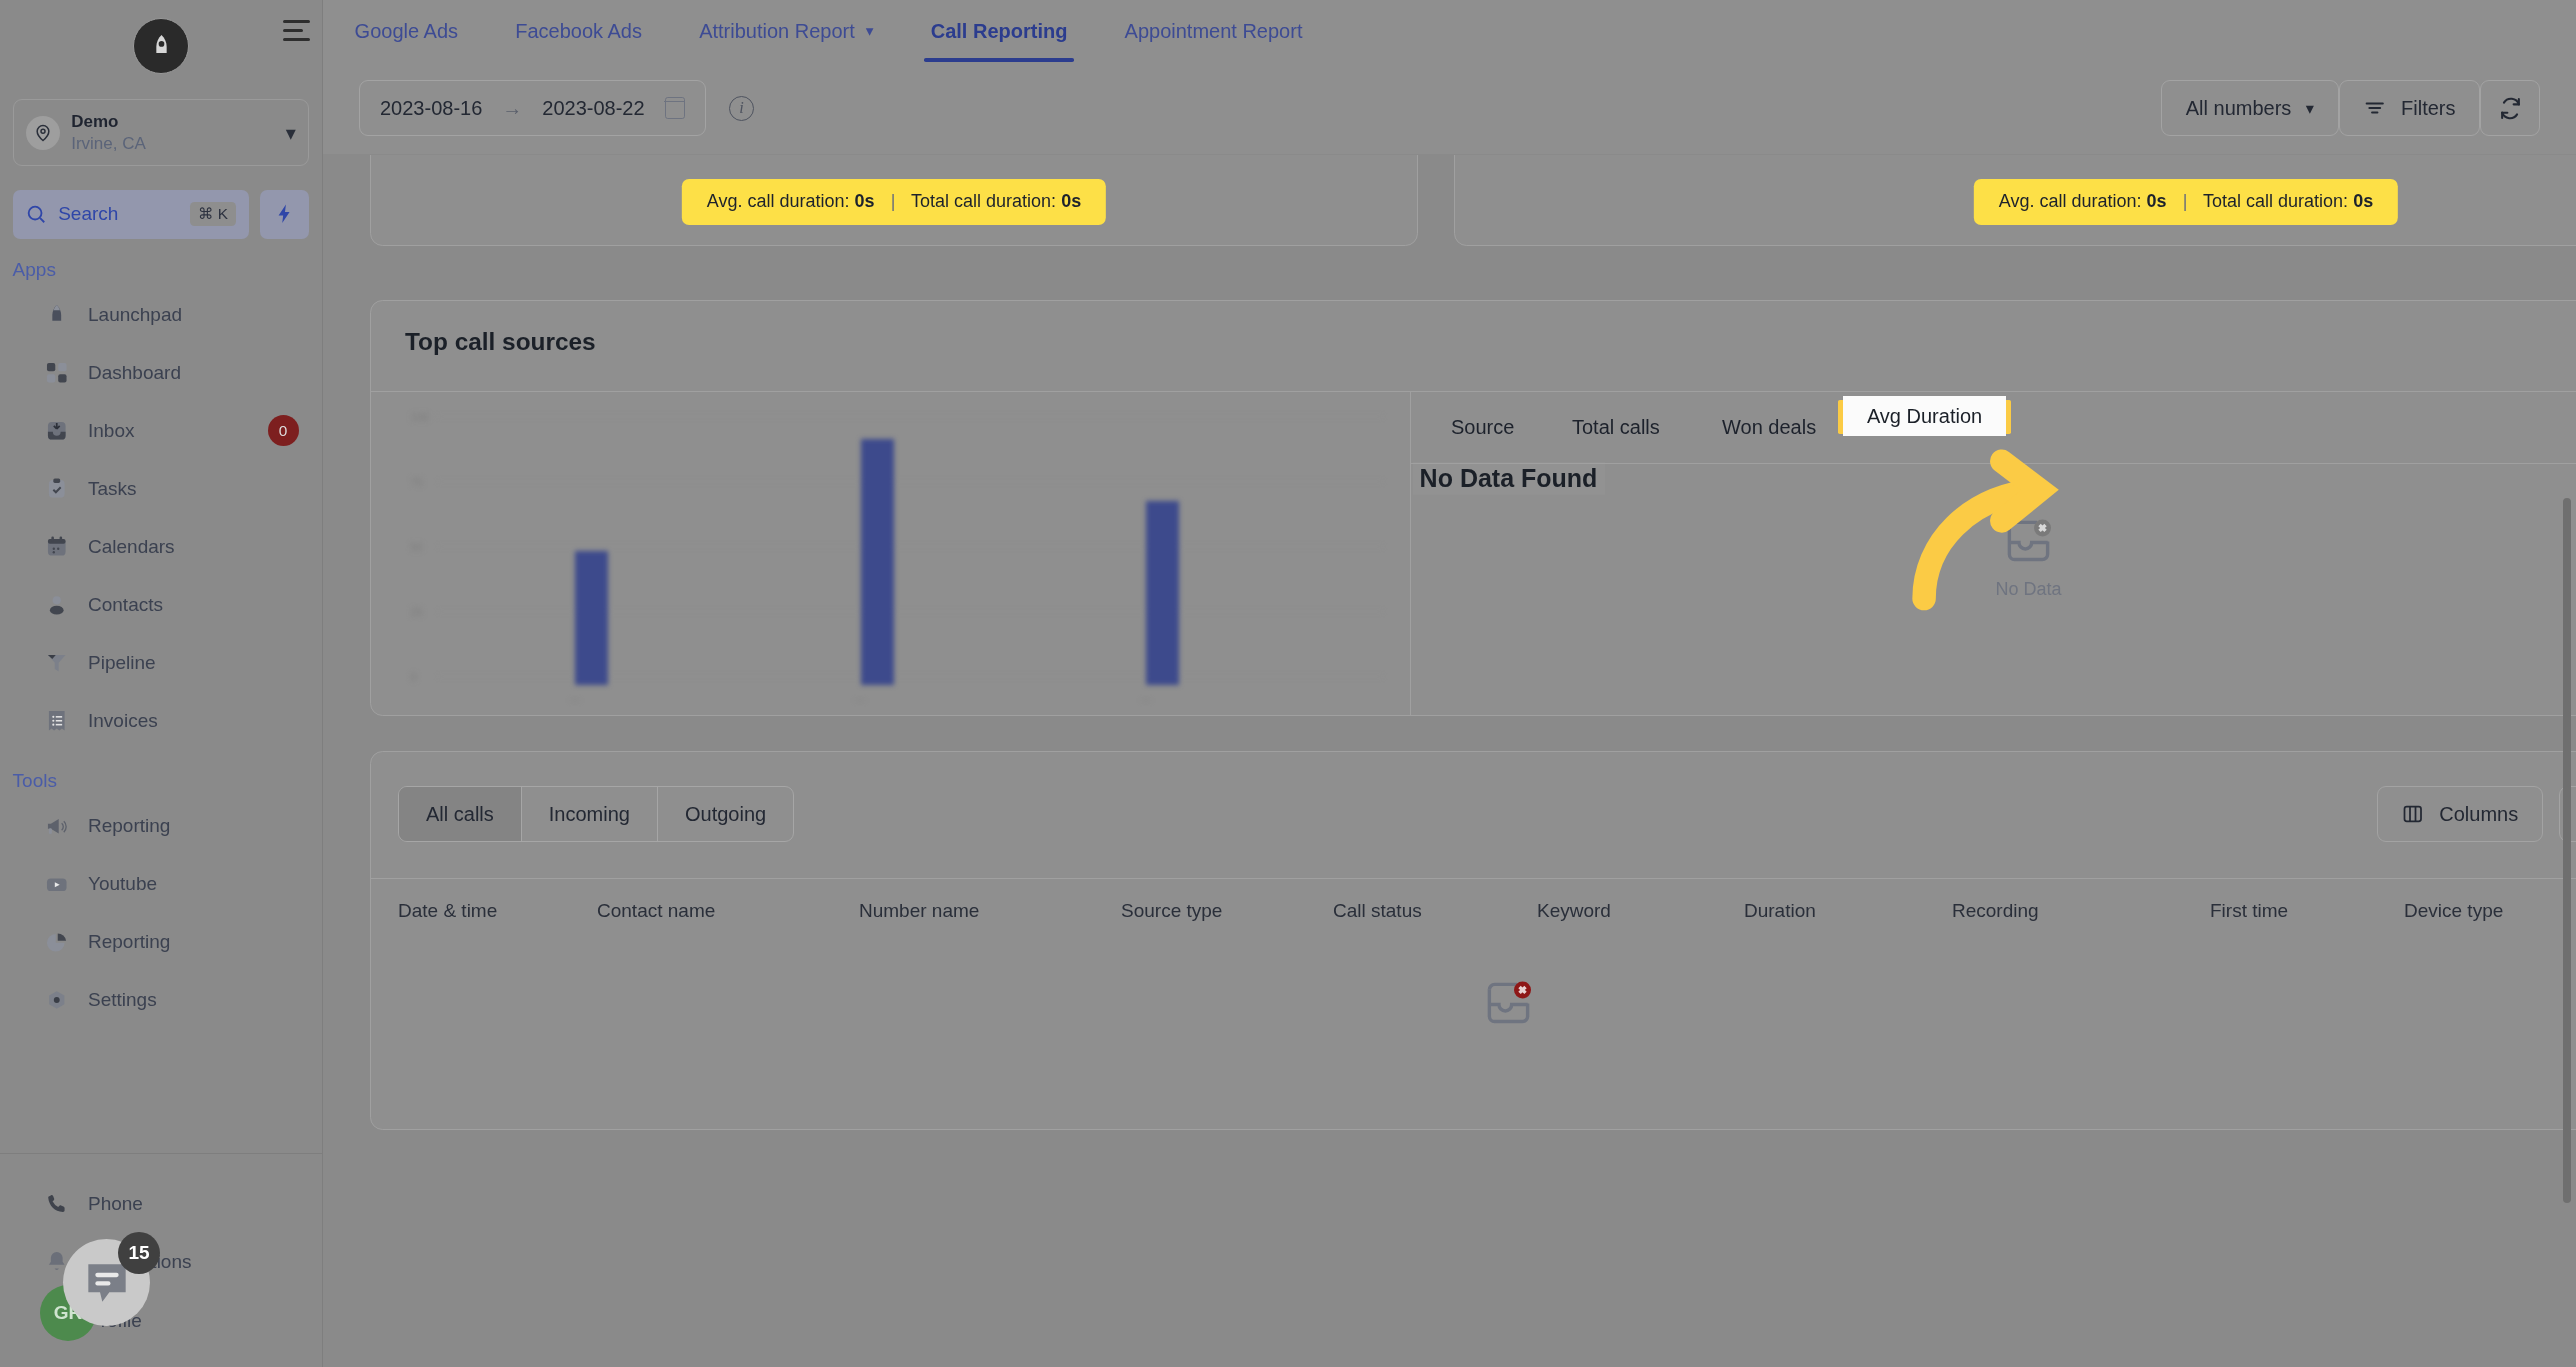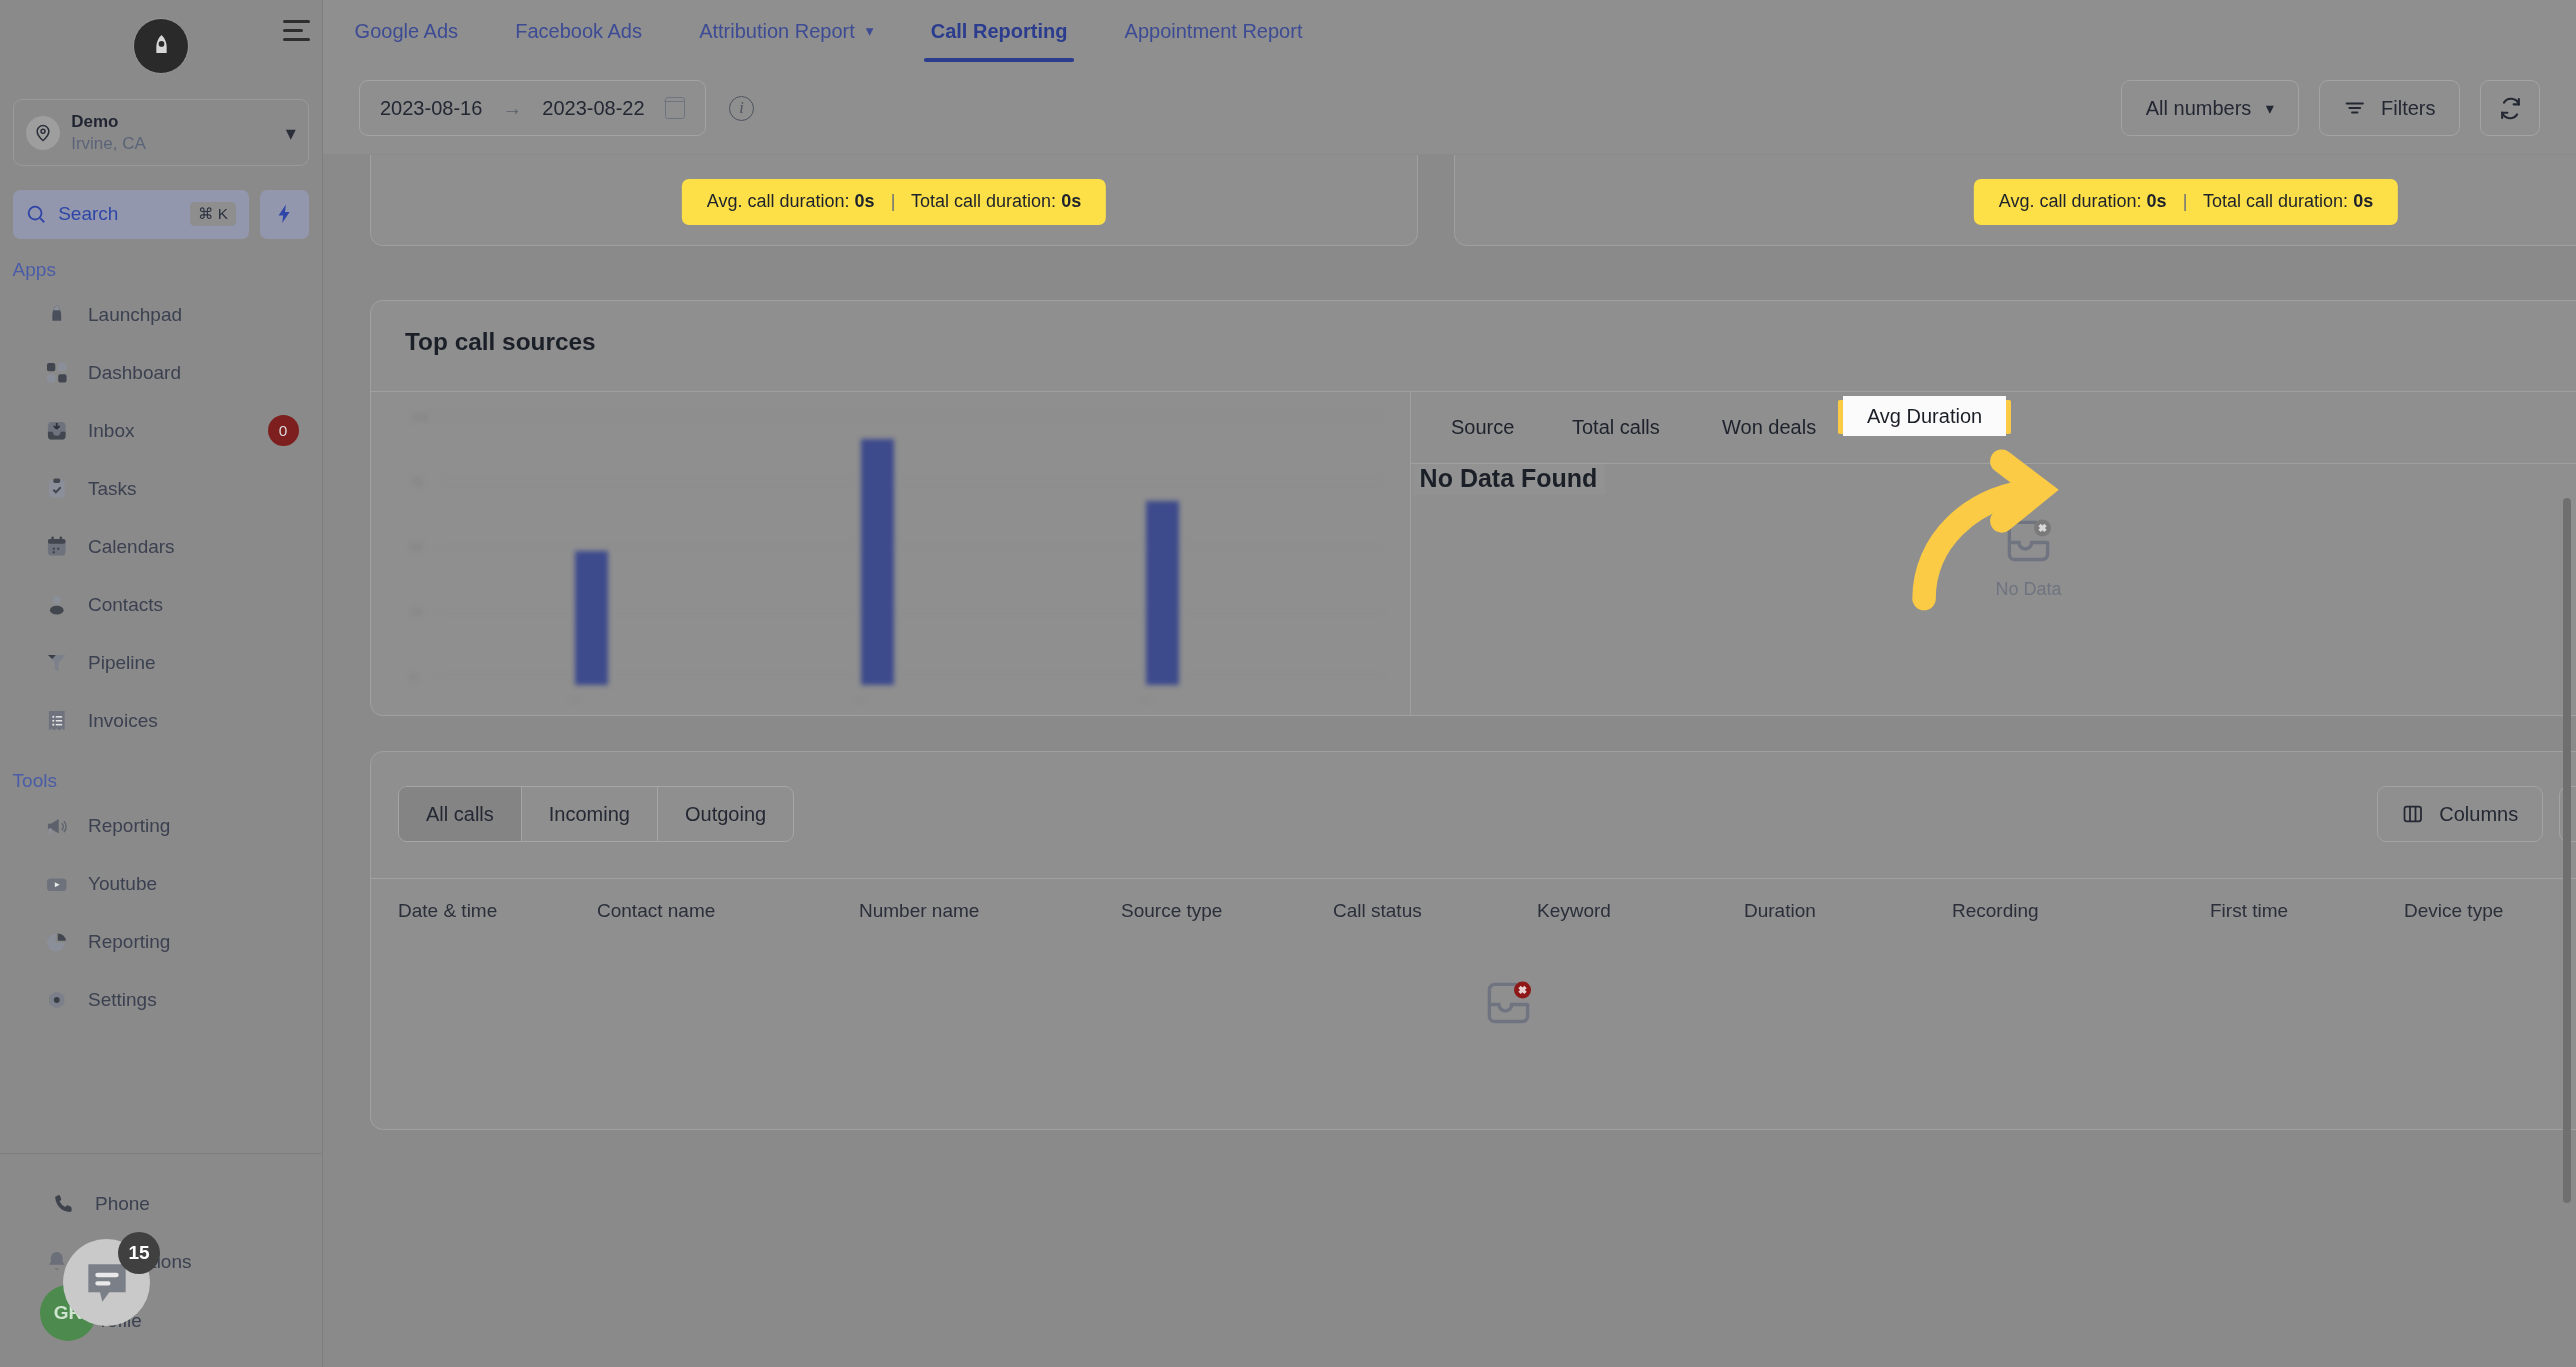--- a/index.html
+++ b/index.html
@@ -121,21 +121,21 @@
     font-size: 20px; color: #232833;
   }
   .arrow-glyph { color: #5a5f6b; font-size: 20px; }
   .cal-icon { width: 20px; height: 22px; border: 1.8px solid #6e7380; border-radius: 2.7px; position:relative; }
   .cal-icon::before{content:"";position:absolute;left:-1.8px;right:-1.8px;top:2.7px;height:1.8px;background:#6e7380;}
   .info-icon {
     width: 25px; height: 25px; border-radius: 50%; border: 1.8px solid #4e535f;
     color: #4e535f; font-size: 16.3px; display:flex; align-items:center; justify-content:center;
     margin-left: 23.5px; font-family: "Liberation Serif", serif; font-style: italic;
   }
-  .toolbar-right { margin-left: auto; display: flex; align-items: flex-end; gap: 20px; }
+  .toolbar-right { margin-left: auto; display: flex; align-items: flex-end; }
   .pill {
     height: 56px; border: 0.9px solid #a3a3a3; border-radius: 9px;
     display: flex; align-items: center; gap: 14.5px; padding: 0 23.5px;
     font-size: 20px; color: #232833;
   }
   .icon-pill {
     width: 60px; height: 56px; border: 0.9px solid #a3a3a3; border-radius: 9px;
     display: flex; align-items: center; justify-content: center;
   }
 
@@ -410,21 +410,21 @@
         <svg width="23.5" height="23.5" viewBox="0 0 24 24">
           <path d="M12 2.2l7.8 4.5v9L12 20.2 4.2 15.7v-9z" fill="#7c808a"></path>
           <circle cx="12" cy="11.2" r="3" fill="#3a3e47"></circle>
         </svg>
       </span>
       <span class="nav-label">Settings</span>
     </div>
 
     <div class="side-divider" style="top:1153px;"></div>
 
-    <div class="nav-item" style="position:absolute; top:1175px; left:7px; right:0;">
+    <div class="nav-item" style="position:absolute; top:1175px; left:0; right:0;">
       <span class="nav-icon">
         <svg width="23.5" height="23.5" viewBox="0 0 24 24" fill="#3f434c">
           <path d="M6.6 3c.8 0 1.4.5 1.7 1.2l1 2.4c.3.7.1 1.5-.5 2l-1.1.9a12 12 0 0 0 5.8 5.8l.9-1.1c.5-.6 1.3-.8 2-.5l2.4 1c.7.3 1.2.9 1.2 1.7v2.3c0 1-.8 1.8-1.8 1.7C9.9 19.8 4.2 14.1 3.3 5.8 3.2 4.8 4 4 5 4z"></path>
         </svg>
       </span>
       <span class="nav-label">Phone</span>
     </div>
 
     <div class="nav-item" style="position:absolute; top:1233px; left:0; right:0;">
       <span class="nav-icon">

